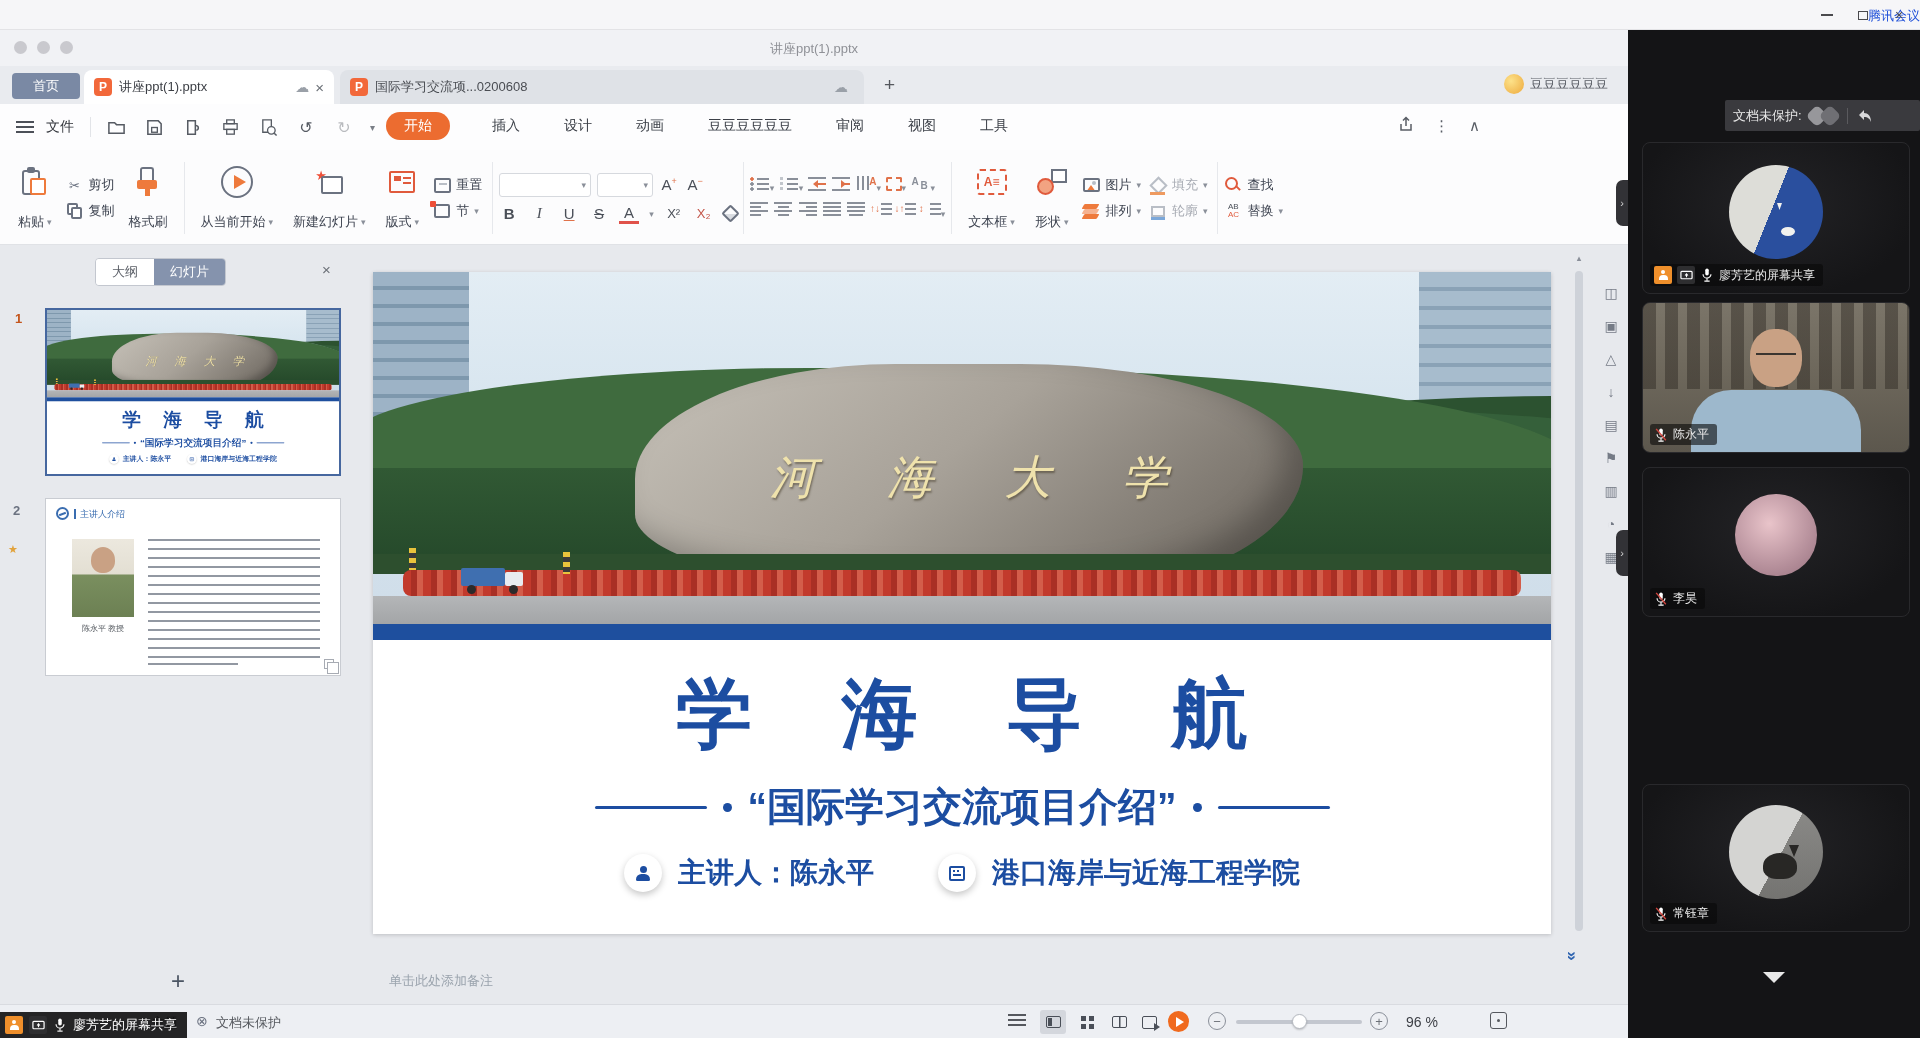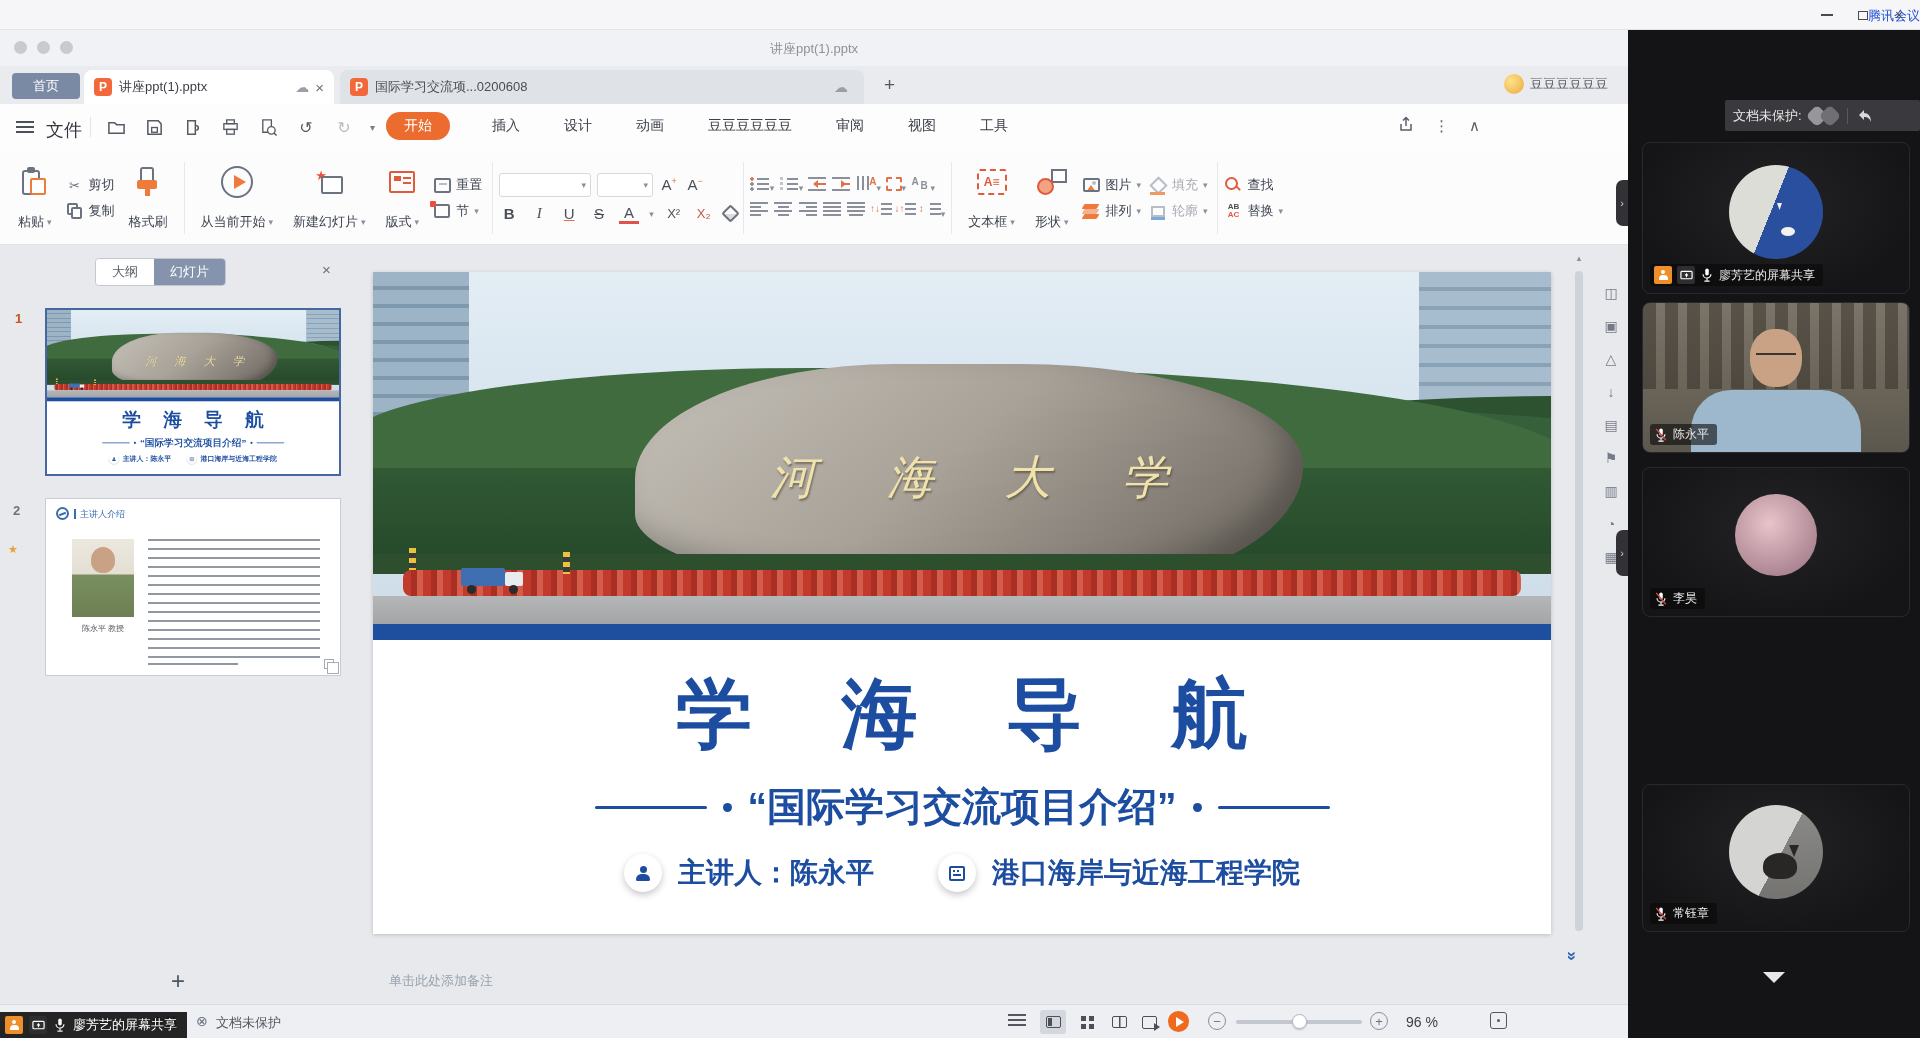--- a/index.html
+++ b/index.html
@@ -33,21 +33,21 @@
   .tab-cloud{color:#9aa0a8;font-size:14px;margin:0 6px}
   .tab-close{color:#6b7077;font-size:15px}
   .new-tab{position:absolute;left:884px;top:8px;font-size:19px;color:#55585e;cursor:pointer}
   .user-chip{position:absolute;right:20px;top:8px;display:flex;align-items:center;gap:6px}
   .user-avatar{width:20px;height:20px;border-radius:50%;background:radial-gradient(circle at 35% 35%,#fde28a,#eda93c)}
   .user-name{font-size:13px;color:#5a5e66}
 
   
   #menubar{position:absolute;left:0;top:74px;width:100%;height:46px;background:#fdfdfe}
   .hamburger{position:absolute;left:16px;top:17px;width:18px;height:12px;background:linear-gradient(#4c5058,#4c5058) 0 0/18px 2px no-repeat,linear-gradient(#4c5058,#4c5058) 0 5px/18px 2px no-repeat,linear-gradient(#4c5058,#4c5058) 0 10px/18px 2px no-repeat;cursor:pointer}
-  .menu-file{position:absolute;left:46px;top:14px;font-size:18px;color:#33363c;cursor:pointer}
+  .menu-file{position:absolute;left:46px;top:14px;font-size:14px;color:#33363c;cursor:pointer}
   .menu-sep{position:absolute;left:90px;top:13px;width:1px;height:20px;background:#e2e4e8}
   .qbar{position:absolute;left:104px;top:11px;display:flex;align-items:center;gap:14px}
   .qico{width:24px;height:24px;display:flex;align-items:center;justify-content:center;color:#565b63;cursor:pointer}
   .qico svg{width:19px;height:19px}
   .qico.dim{opacity:.4}
   .qcaret{font-size:10px;color:#7a7f87;cursor:pointer}
   .menu-items{position:absolute;left:386px;top:8px;display:flex;align-items:center;gap:40px}
   .menu-item{font-size:14px;color:#3c4048;cursor:pointer;padding:5px 2px}
   .menu-item.active{background:#ec6c30;color:#fff;border-radius:16px;padding:5px 18px}
   .menu-right{position:absolute;left:1398px;top:12px;display:flex;align-items:center;gap:20px;color:#595e66}
@@ -107,21 +107,21 @@
   .ic-arrange i:nth-child(2){top:5px;background:#f5b290}
   .ic-arrange i:nth-child(3){top:10px;background:#ee7a3c}
   .ic-fill{width:15px;height:13px;position:relative}
   .ic-fill::before{content:"";position:absolute;left:2px;top:0;width:9px;height:9px;border:2px solid #b9bec6;transform:rotate(45deg)}
   .ic-fill::after{content:"";position:absolute;left:0;bottom:-3px;width:15px;height:3px;background:#ee9a60}
   .ic-outline{width:14px;height:11px;border:2px solid #b9bec6;position:relative}
   .ic-outline::after{content:"";position:absolute;left:-2px;bottom:-5px;width:14px;height:3px;background:#7ba7d9}
   .ic-find{width:16px;height:16px;position:relative}
   .ic-find::before{content:"";position:absolute;left:0;top:0;width:9px;height:9px;border:2px solid #e05a3c;border-radius:50%}
   .ic-find::after{content:"";position:absolute;left:10px;top:10px;width:6px;height:2px;background:#e05a3c;transform:rotate(45deg)}
-  .ic-replace{font-size:8px;line-height:8px;color:#4a4f58;font-weight:bold}
+  .ic-replace{font-size:8px;line-height:8px;color:#4a4f58;font-weight:normal}
   .ic-replace em{color:#e05a3c;font-style:normal}
 
   
   .mi-bul{background-image:radial-gradient(circle,#e0724a 1.5px,transparent 2px),radial-gradient(circle,#8a8f99 1.5px,transparent 2px),radial-gradient(circle,#8a8f99 1.5px,transparent 2px),linear-gradient(#8a8f99,#8a8f99),linear-gradient(#8a8f99,#8a8f99),linear-gradient(#8a8f99,#8a8f99);background-size:4px 4px,4px 4px,4px 4px,12px 2px,12px 2px,12px 2px;background-position:0 1px,0 6px,0 11px,7px 2px,7px 7px,7px 12px}
   .mi-num{background-image:linear-gradient(#8a8f99,#8a8f99),linear-gradient(#8a8f99,#8a8f99),linear-gradient(#8a8f99,#8a8f99),linear-gradient(#c2c6cc,#c2c6cc),linear-gradient(#c2c6cc,#c2c6cc),linear-gradient(#c2c6cc,#c2c6cc);background-size:11px 2px,11px 2px,11px 2px,3px 3px,3px 3px,3px 3px;background-position:8px 2px,8px 7px,8px 12px,1px 1px,1px 6px,1px 11px}
   .mi-out,.mi-ind{background-image:linear-gradient(#8a8f99,#8a8f99),linear-gradient(#8a8f99,#8a8f99),linear-gradient(#e0724a,#e0724a);background-size:18px 2px,18px 2px,8px 2px;background-position:0 1px,0 13px,10px 7px}
   .mi-out::after{content:"";position:absolute;left:5px;top:4.5px;border-right:5px solid #e0724a;border-top:4px solid transparent;border-bottom:4px solid transparent}
   .mi-ind::after{content:"";position:absolute;left:9px;top:4.5px;border-left:5px solid #e0724a;border-top:4px solid transparent;border-bottom:4px solid transparent}
   .mi-dir{background-image:linear-gradient(#8a8f99,#8a8f99),linear-gradient(#8a8f99,#8a8f99),linear-gradient(#8a8f99,#8a8f99);background-size:2px 14px,2px 14px,2px 14px;background-position:0 0,5px 0,10px 0}
   .mi-dir::after{content:"A";position:absolute;right:0;top:0;font-size:10px;color:#e0724a;font-weight:bold}

